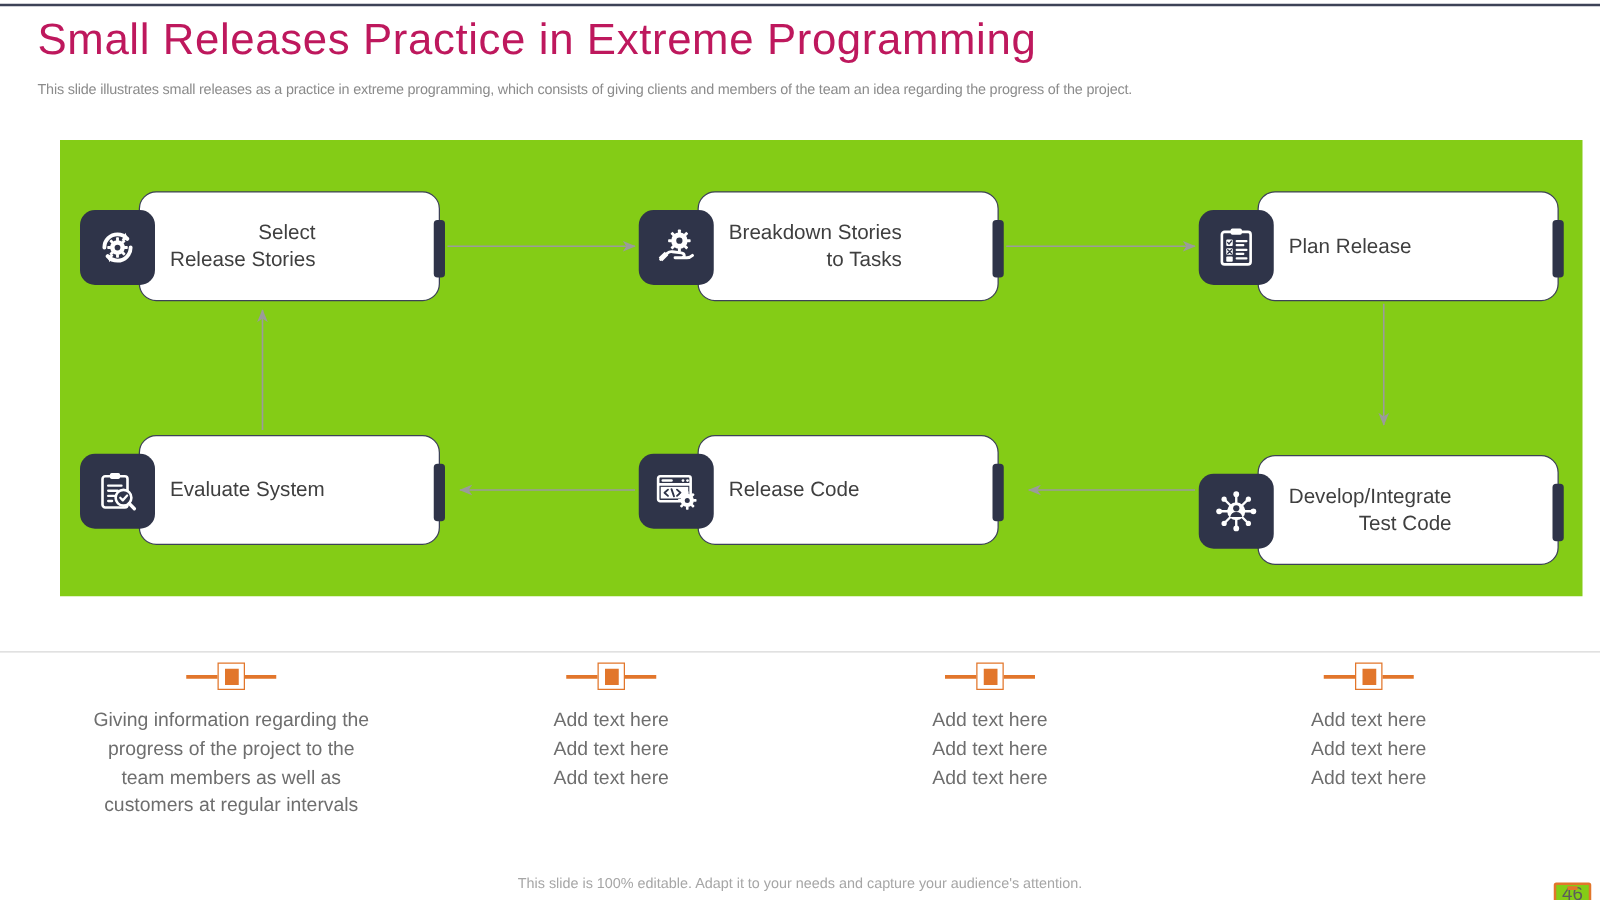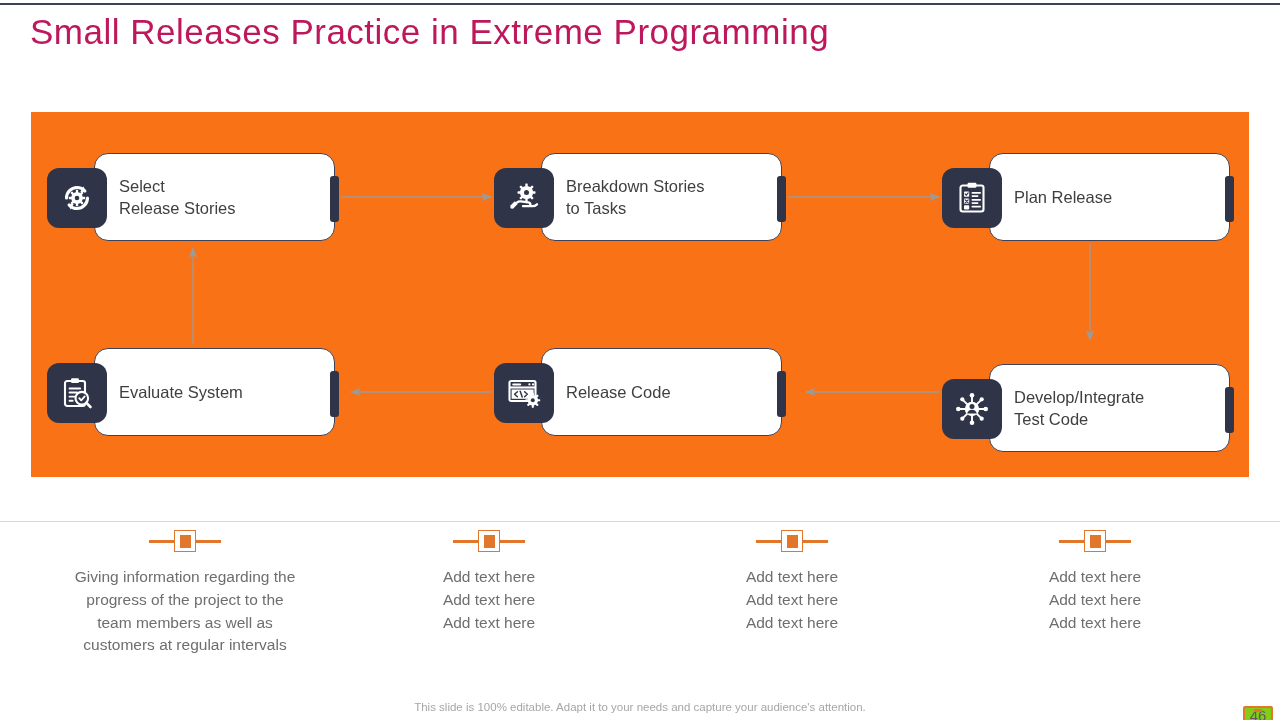--- a/index.html
+++ b/index.html
@@ -24,23 +24,24 @@
     letter-spacing: .5px; white-space: nowrap;
   }
   .page-subtitle {
     position: absolute; left: 30px; top: 66px;
     font-size: 11.5px; color: #8b8b8b; white-space: nowrap;
     letter-spacing: -.15px;
   }
 
   
   .panel {
-    position: absolute; left: 31px; top: 112px;
+    position: absolute; left: 48px; top: 112px;
     width: 1218px; height: 365px;
-    background: #f97316;
+    background: #84cc16;
+    text-align: right;
   }
 
   
   .node { position: absolute; width: 288px; height: 88px; }
   .node-card {
     position: absolute; left: 47px; top: 0; width: 241px; height: 88px;
     background: #ffffff; border: 1.4px solid #3d4257; border-radius: 14px;
   }
   .node-tab {
     position: absolute; right: -5px; top: 22px; width: 9px; height: 46px;
@@ -122,20 +123,21 @@
   }
 </style>
 </head>
 <body>
 
 <div class="slide">
 
   <div class="top-rule"></div>
 
   <div class="page-title">Small Releases Practice in Extreme Programming</div>
+  <div class="page-subtitle">This slide illustrates small releases as a practice in extreme programming, which consists of giving clients and members of the team an idea regarding the progress of the project.</div>
 
   <div class="panel">
 
     <svg class="connectors" viewBox="0 0 1218 365">
       <defs>
         <marker id="ah" markerWidth="9" markerHeight="9" refX="7.5" refY="4" orient="auto">
           <path d="M0,0.7 L8,4 L0,7.3 L2.2,4 Z" fill="#9b9b9b"></path>
         </marker>
       </defs>
 

